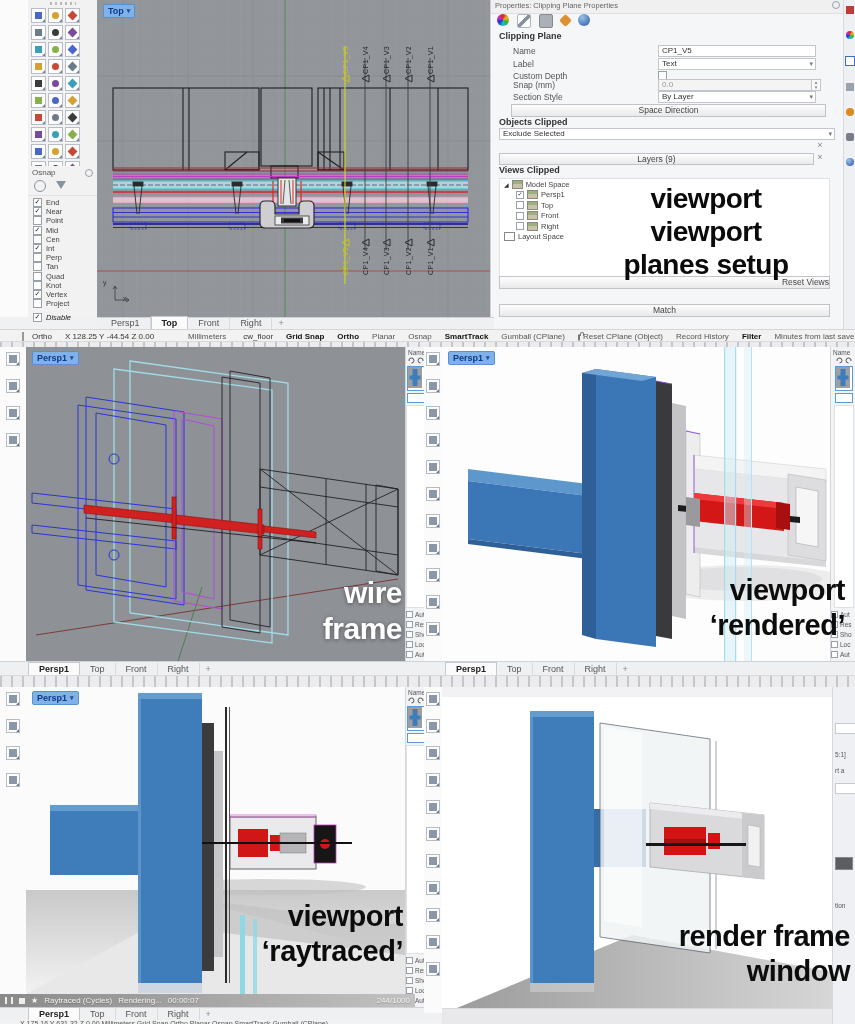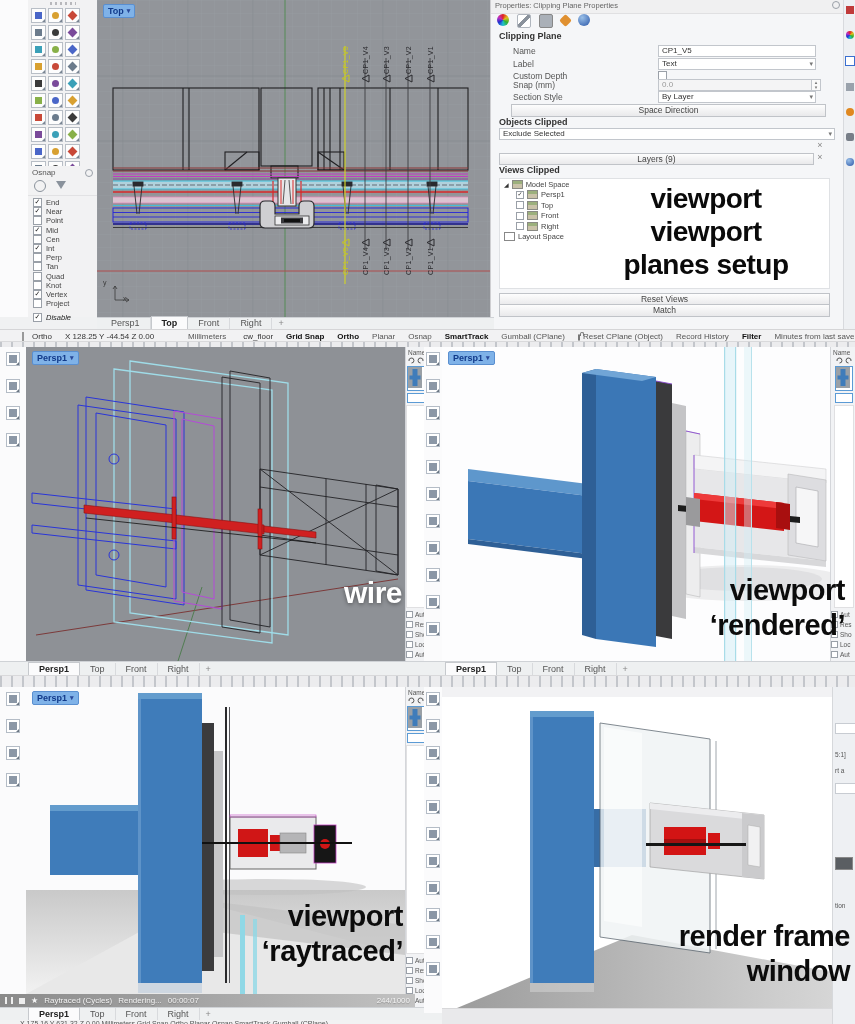--- a/index.html
+++ b/index.html
@@ -556,21 +556,21 @@
               <span class="tree-ico layout"></span>
               <span class="tree-lbl">Layout Space</span>
             </div>
           </div>
     </div>
     <div id="annotation">
       <div>viewport</div>
       <div>viewport</div>
       <div>planes setup</div>
     </div>
-    <div class="pr-btn" style="left:8px;top:293px;width:329px;height:11px;">Reset Views</div>
+    <div class="pr-btn" style="left:8px;top:276px;width:329px;height:11px;text-align:right;">Reset Views</div>
     <div class="pr-btn" style="left:8px;top:304px;width:329px;height:11px;">Match</div>
   </div>
 
   <div id="right-strip" class="abs">
     <span class="rs-ic" style="background:#c03a3a;"></span>
     <span class="rs-ic" style="border-radius:50%;background:conic-gradient(#e02020,#e0c020,#30b030,#20c0d0,#2030d0,#c030c0,#e02020);"></span>
     <span class="rs-ic" style="border:1px solid #3a6fd0;background:#fff;"></span>
     <span class="rs-ic" style="background:#9aa2ac;"></span>
     <span class="rs-ic" style="border-radius:50%;background:#e08820;"></span>
     <span class="rs-ic" style="background:#777e88;border-radius:2px;"></span>
@@ -660,20 +660,21 @@
       <rect x="232" y="162" width="4" height="40"></rect>
     </g>
     <line x1="60" y1="171" x2="290" y2="196" stroke="#111" stroke-width="0.8"></line>
   </svg>
   <div class="vp-label">
     <span>Persp1</span>
     <span class="vp-caret">▾</span>
   </div>
   <div class="caption light" style="left:236px;top:228px;width:140px;font-size:30px;line-height:36px;">
     <div>wire</div>
+    <div>frame</div>
   </div>
 </div>
 <div class="abs ns" style="left:405px;top:347px;width:19px;height:314px;" id="ns-ml">
       <div class="ns-title">Name</div>
       <div class="ns-icons">
         <svg width="7" height="7" viewBox="0 0 7 7">
           <path d="M1 4 A2.5 2.5 0 1 1 3.5 6" fill="none" stroke="#555" stroke-width="1"></path>
         </svg>
         <svg width="7" height="7" viewBox="0 0 7 7">
           <path d="M6 4 A2.5 2.5 0 1 0 3.5 6" fill="none" stroke="#555" stroke-width="1"></path>

